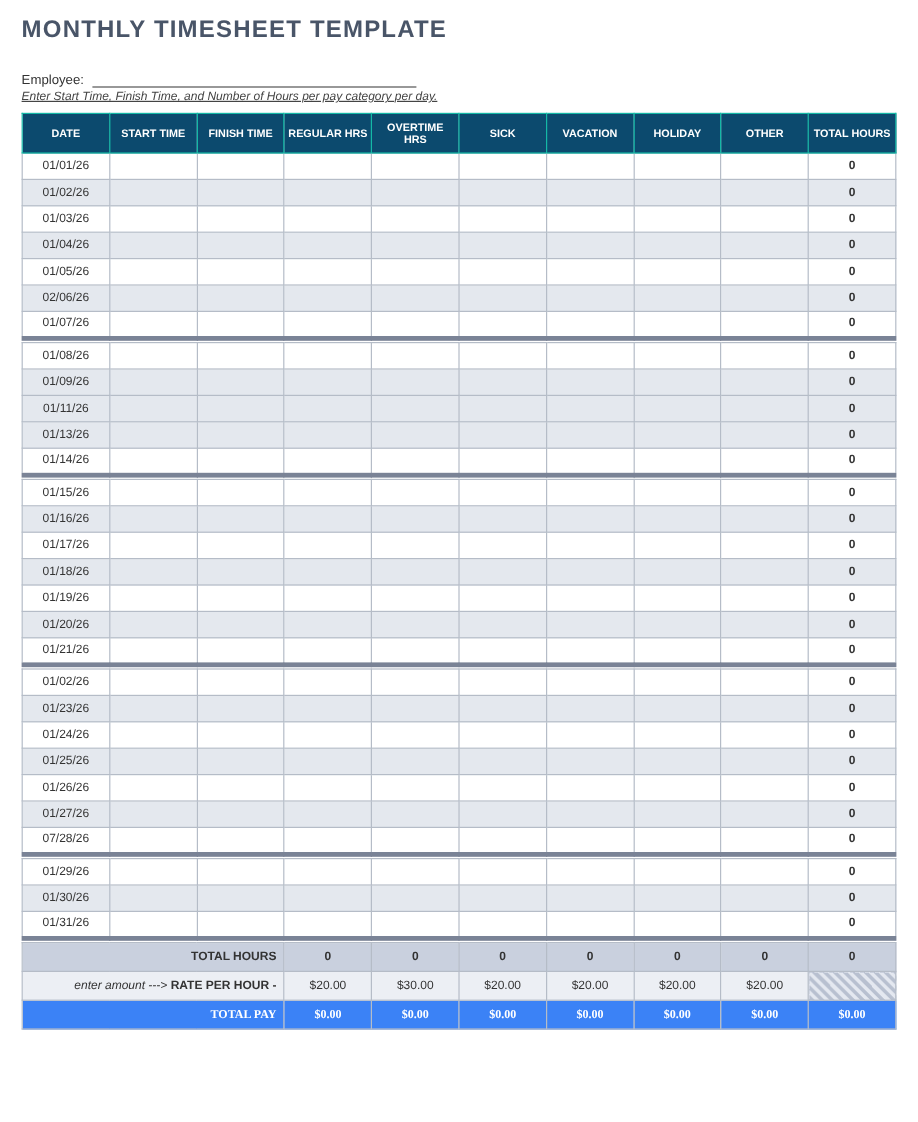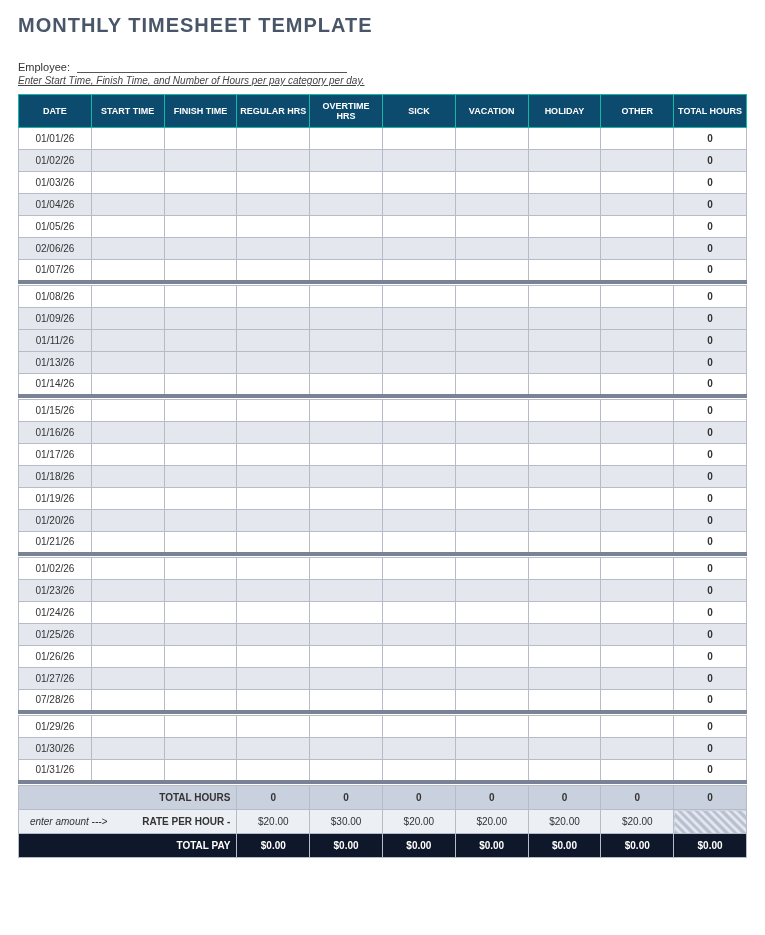--- a/index.html
+++ b/index.html
@@ -83,28 +83,29 @@
   tr.total-hours td {
     background: #c9d0de;
     font-weight: bold;
     height: 24px;
   }
   tr.rate td {
     background: #eceff4;
     height: 24px;
   }
   tr.total-pay td {
-    background: #0f172a;
+    background: #3b82f6;
     color: #fff;
     font-weight: bold;
     height: 24px;
+    font-family: Liberation Serif, serif;
   }
   .label-right { text-align: right; padding-right: 6px; font-size: 10px; }
   .rate .label-right { font-style: italic; font-weight: normal; }
-  .rate .label-right .bold { font-weight: bold; font-style: normal; margin-left: 32px; }
+  .rate .label-right .bold { font-weight: bold; font-style: normal; }
   .hatch {
     background: repeating-linear-gradient(
       45deg,
       #b8c0d0,
       #b8c0d0 3px,
       #e4e8f0 3px,
       #e4e8f0 6px
     ) !important;
   }
   col.c-date   { width: 62px; }

